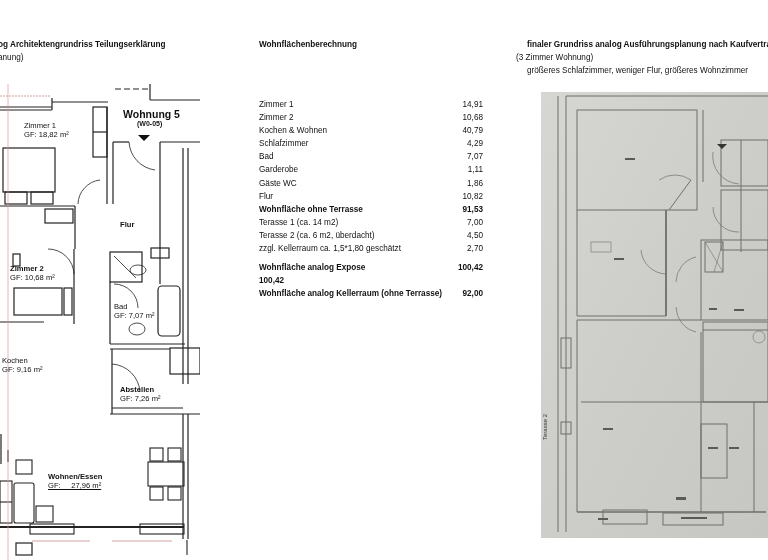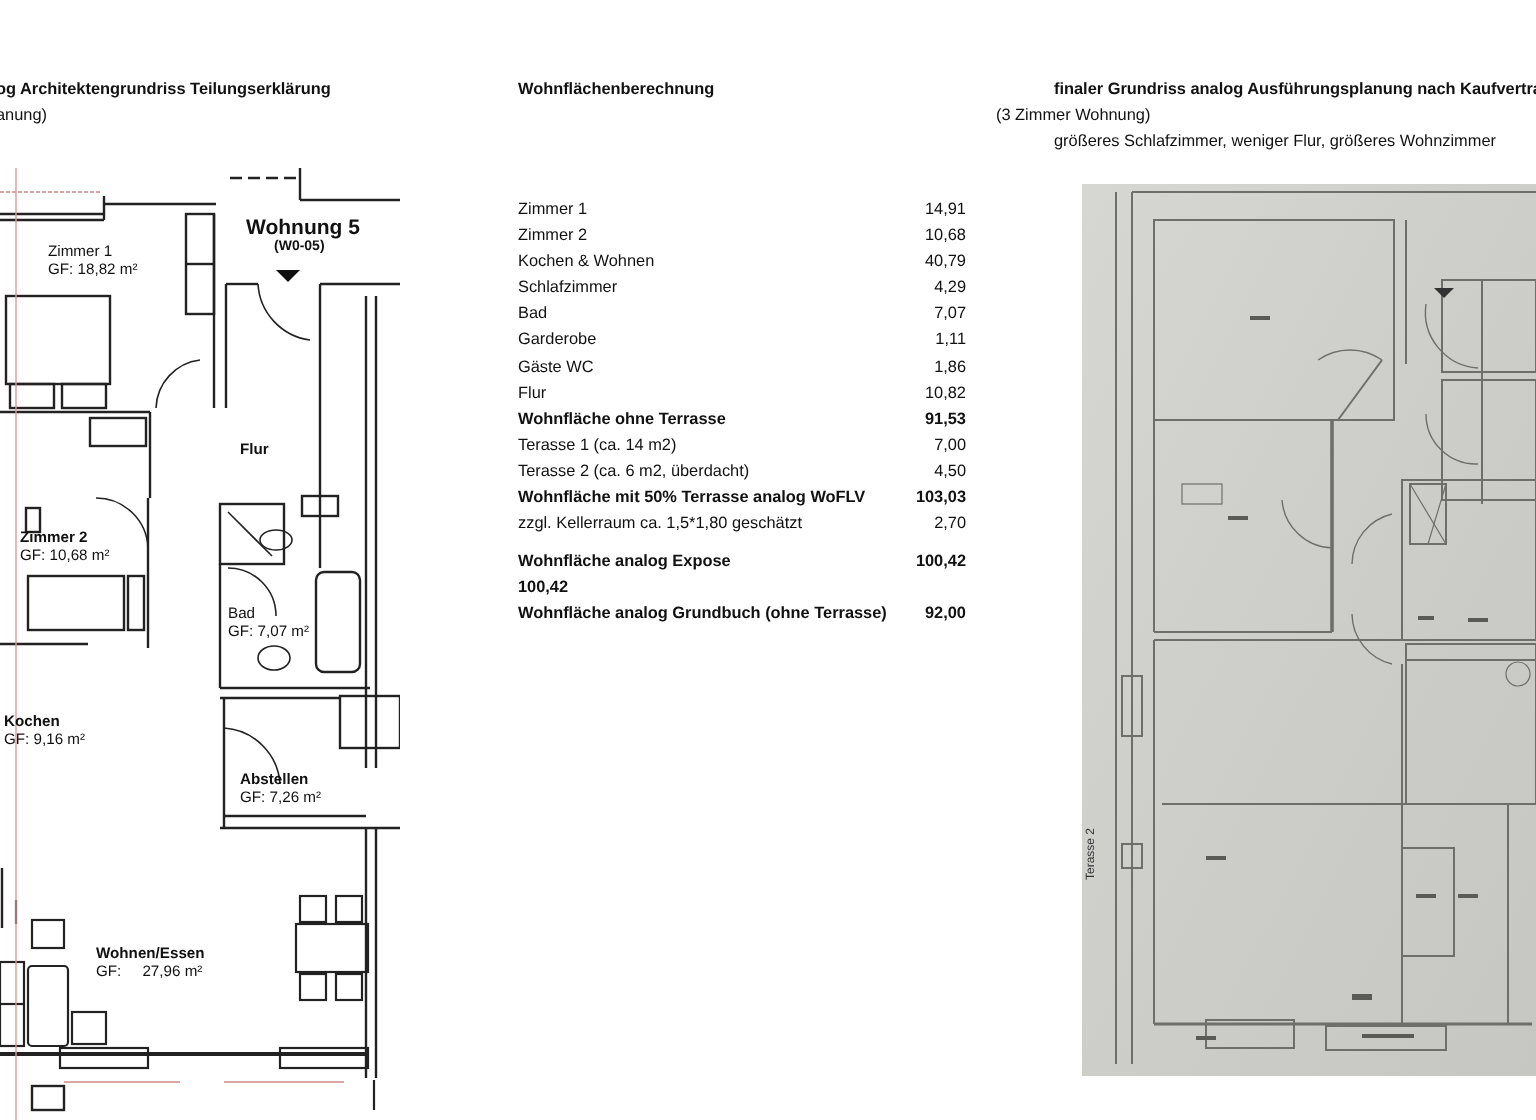--- a/index.html
+++ b/index.html
@@ -139,30 +139,30 @@
   <div class="room-label" style="left:120px;top:136px;font-weight:bold;">Flur</div>
   <div class="room-label" style="left:10px;top:180px;">
     <div style="font-weight:bold;">Zimmer 2</div>
     <div>GF: 10,68 m²</div>
   </div>
   <div class="room-label" style="left:114px;top:218px;">
     <div>Bad</div>
     <div>GF: 7,07 m²</div>
   </div>
   <div class="room-label" style="left:2px;top:272px;">
-    <div style="font-weight:bold;">Kochen</div>
+    <div style="font-weight:normal;">Kochen</div>
     <div>GF: 9,16 m²</div>
   </div>
   <div class="room-label" style="left:120px;top:301px;">
     <div style="font-weight:bold;">Abstellen</div>
     <div>GF: 7,26 m²</div>
   </div>
   <div class="room-label" style="left:48px;top:388px;">
     <div style="font-weight:bold;">Wohnen/Essen</div>
-    <div style="white-space:pre;">GF:     27,96 m²</div>
+    <div style="white-space:pre;text-decoration:underline;">GF:     27,96 m²</div>
   </div>
 </div>
 
 <div class="abs title" style="left:259px;top:40px;">Wohnflächenberechnung</div>
 
 <div id="area-table" class="abs">
   <div class="row">
       <span>Zimmer 1</span>
       <span class="val">14,91</span>
     </div>
@@ -198,45 +198,41 @@
       <span>Wohnfläche ohne Terrasse</span>
       <span class="val">91,53</span>
     </div>
   <div class="row">
       <span>Terasse 1 (ca. 14 m2)</span>
       <span class="val">7,00</span>
     </div>
   <div class="row">
       <span>Terasse 2 (ca. 6 m2, überdacht)</span>
       <span class="val">4,50</span>
-    </div>
-  <div class="row bold">
-      <span>Wohnfläche mit 50% Terrasse analog WoFLV</span>
-      <span class="val">103,03</span>
     </div>
   <div class="row">
       <span>zzgl. Kellerraum ca. 1,5*1,80 geschätzt</span>
       <span class="val">2,70</span>
     </div>
   <div class="gap"></div>
   <div class="row bold">
       <span>Wohnfläche analog Expose</span>
       <span class="val">100,42</span>
     </div>
   <div class="row bold">
       <span class="val">100,42</span>
     </div>
   <div class="row bold">
-      <span>Wohnfläche analog Grundbuch (ohne Terrasse)</span>
+      <span>Wohnfläche analog Kellerraum (ohne Terrasse)</span>
       <span class="val">92,00</span>
     </div>
 </div>
 
 <div class="abs title" style="left:527px;top:40px;">finaler Grundriss analog Ausführungsplanung nach Kaufvertra</div>
-<div class="abs sub" style="left:498px;top:53px;">(3 Zimmer Wohnung)</div>
+<div class="abs sub" style="left:516px;top:53px;">(3 Zimmer Wohnung)</div>
 <div class="abs sub" style="left:527px;top:66px;">größeres Schlafzimmer, weniger Flur, größeres Wohnzimmer</div>
 
 <div id="plan-right" class="abs">
   <svg width="227" height="446" viewBox="0 0 227 446">
     <defs>
       <linearGradient id="shade" x1="0" y1="0" x2="1" y2="1">
         <stop offset="0" stop-color="#d6d6d3"></stop>
         <stop offset="0.5" stop-color="#cdcdca"></stop>
         <stop offset="1" stop-color="#c6c6c2"></stop>
       </linearGradient>

